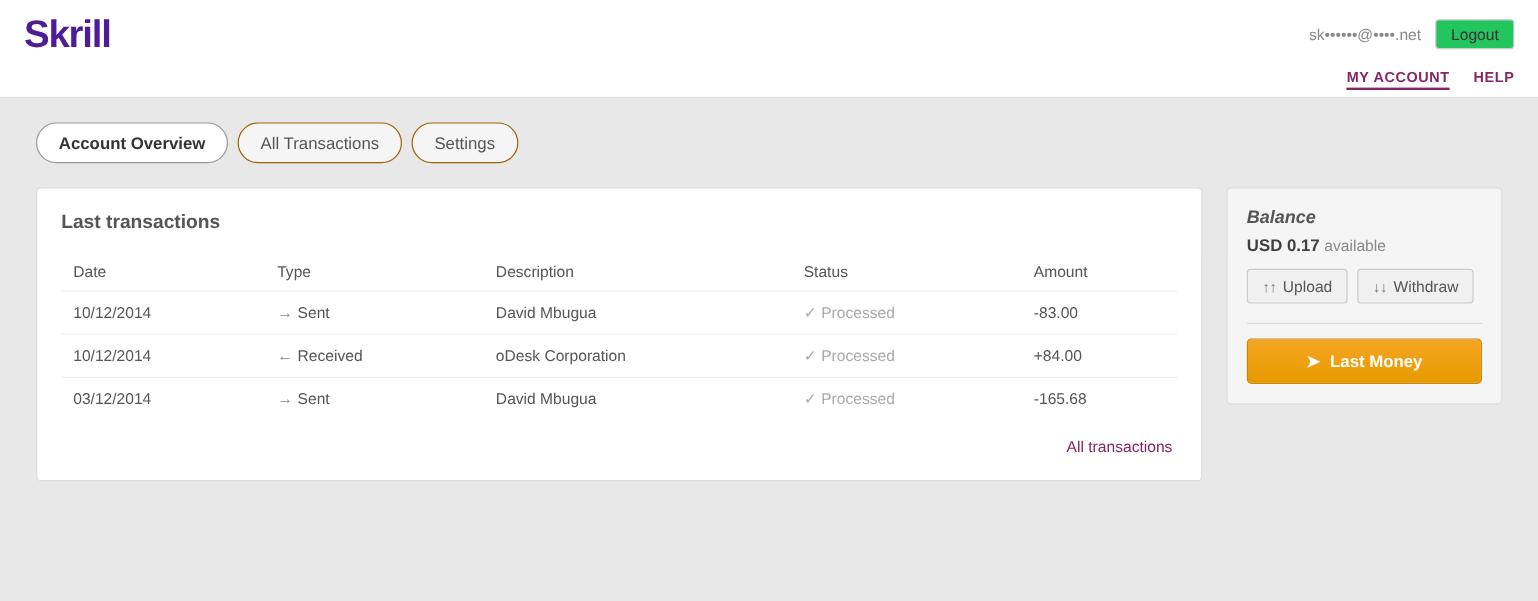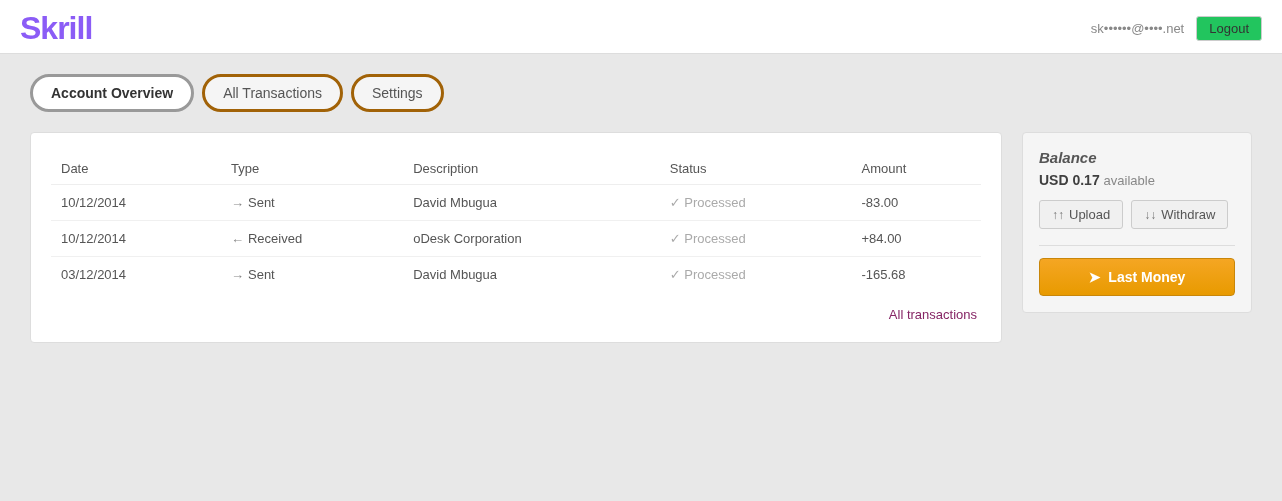--- a/index.html
+++ b/index.html
@@ -18,21 +18,21 @@
     }
     .header-top {
       display: flex;
       align-items: center;
       justify-content: space-between;
       padding: 10px 0 6px 0;
     }
     .logo {
       font-size: 32px;
       font-weight: bold;
-      color: #8b5cf6;
+      color: #4c1d95;
       letter-spacing: -1px;
     }
     .header-right {
       display: flex;
       align-items: center;
       gap: 12px;
     }
     .user-email {
       color: #888;
       font-size: 13px;
@@ -73,21 +73,21 @@
     
     .tab-nav {
       display: flex;
       gap: 8px;
       margin-bottom: 20px;
       align-items: center;
     }
     .tab-btn {
       padding: 8px 18px;
       border-radius: 20px;
-      border: 3px solid #a16207;
+      border: 1px solid #a16207;
       background: #f5f5f5;
       cursor: pointer;
       font-size: 14px;
       color: #555;
       font-weight: normal;
       white-space: nowrap;
     }
     .tab-btn.active {
       background: #fff;
       font-weight: bold;
@@ -241,33 +241,38 @@
 <body>
 
 <div class="header">
   <div class="header-top">
     <div class="logo">Skrill</div>
     <div class="header-right">
       <span class="user-email">sk••••••@••••.net</span>
       <button class="logout-btn">Logout</button>
     </div>
   </div>
+  <div class="header-nav">
+    <a href="#" class="active">MY ACCOUNT</a>
+    <a href="#">HELP</a>
+  </div>
 </div>
 
 <div class="main-content">
 
   <div class="tab-nav">
     <button class="tab-btn active">Account Overview</button>
     <button class="tab-btn">All Transactions</button>
     <button class="tab-btn">Settings</button>
   </div>
 
   <div class="content-layout">
 
     <div class="transactions-panel">
+      <div class="panel-title">Last transactions</div>
 
       <table class="tx-table">
         <thead>
           <tr>
             <th>Date</th>
             <th>Type</th>
             <th>Description</th>
             <th>Status</th>
             <th>Amount</th>
           </tr>

